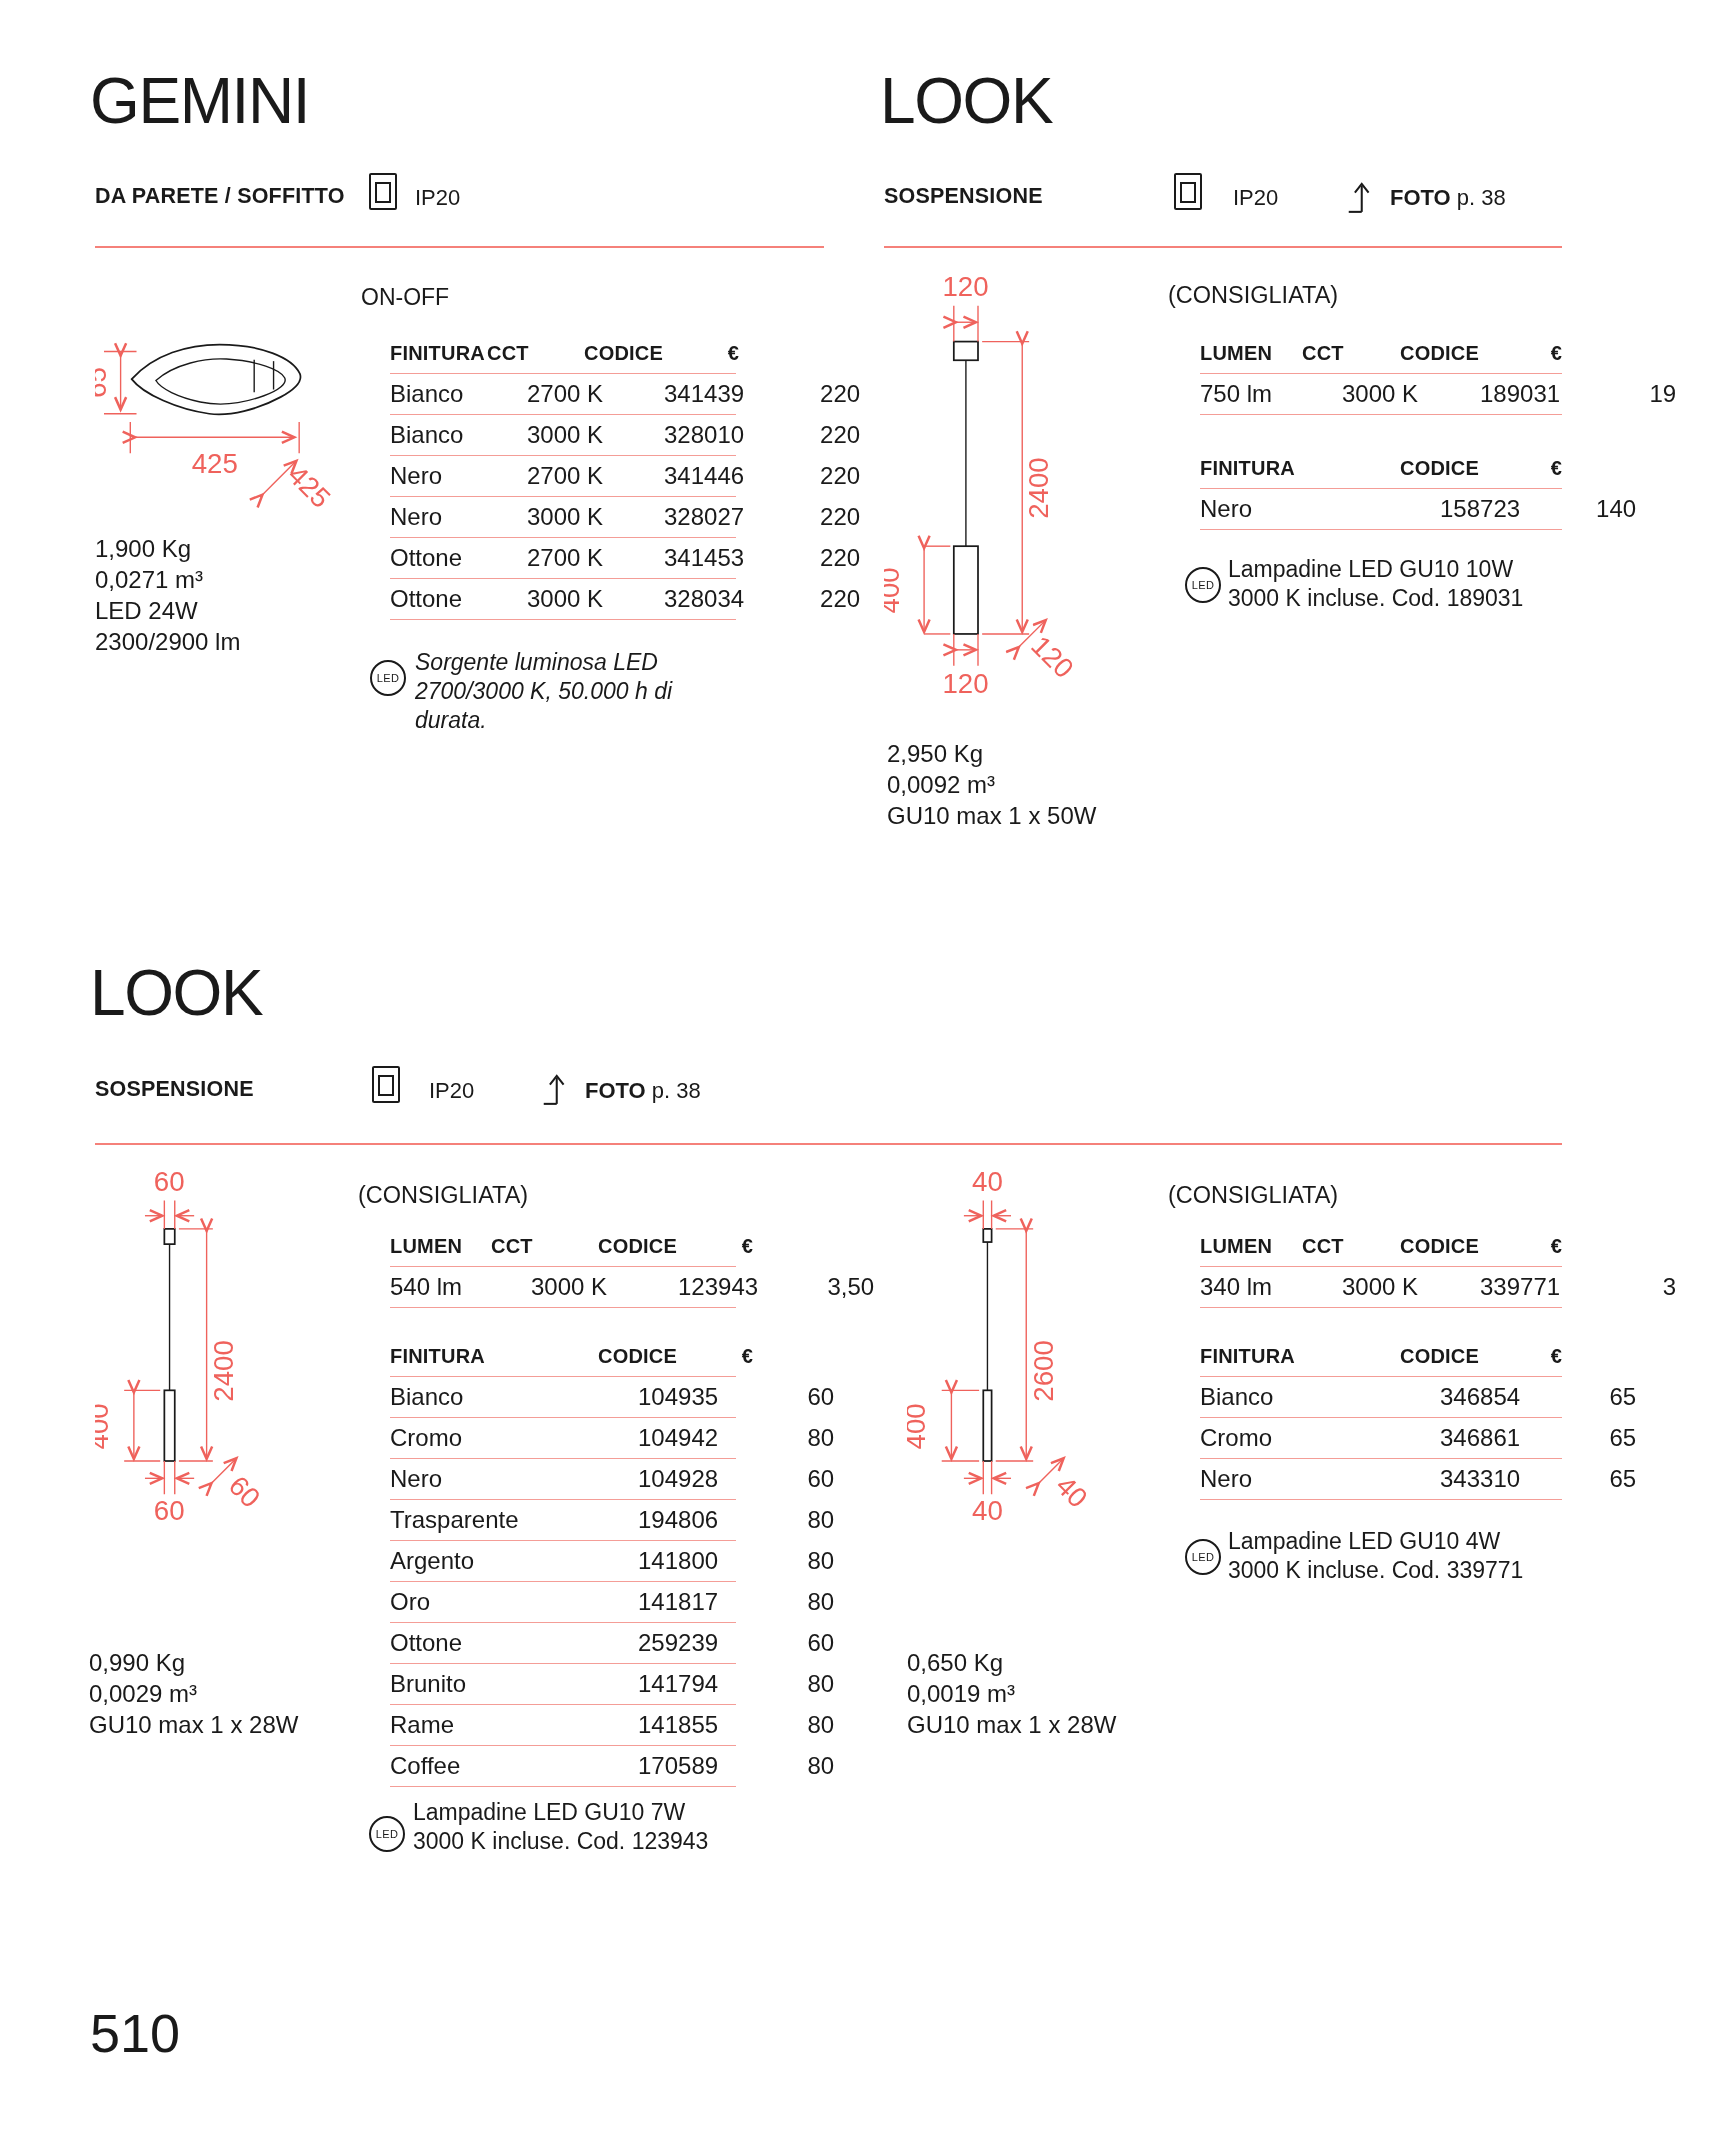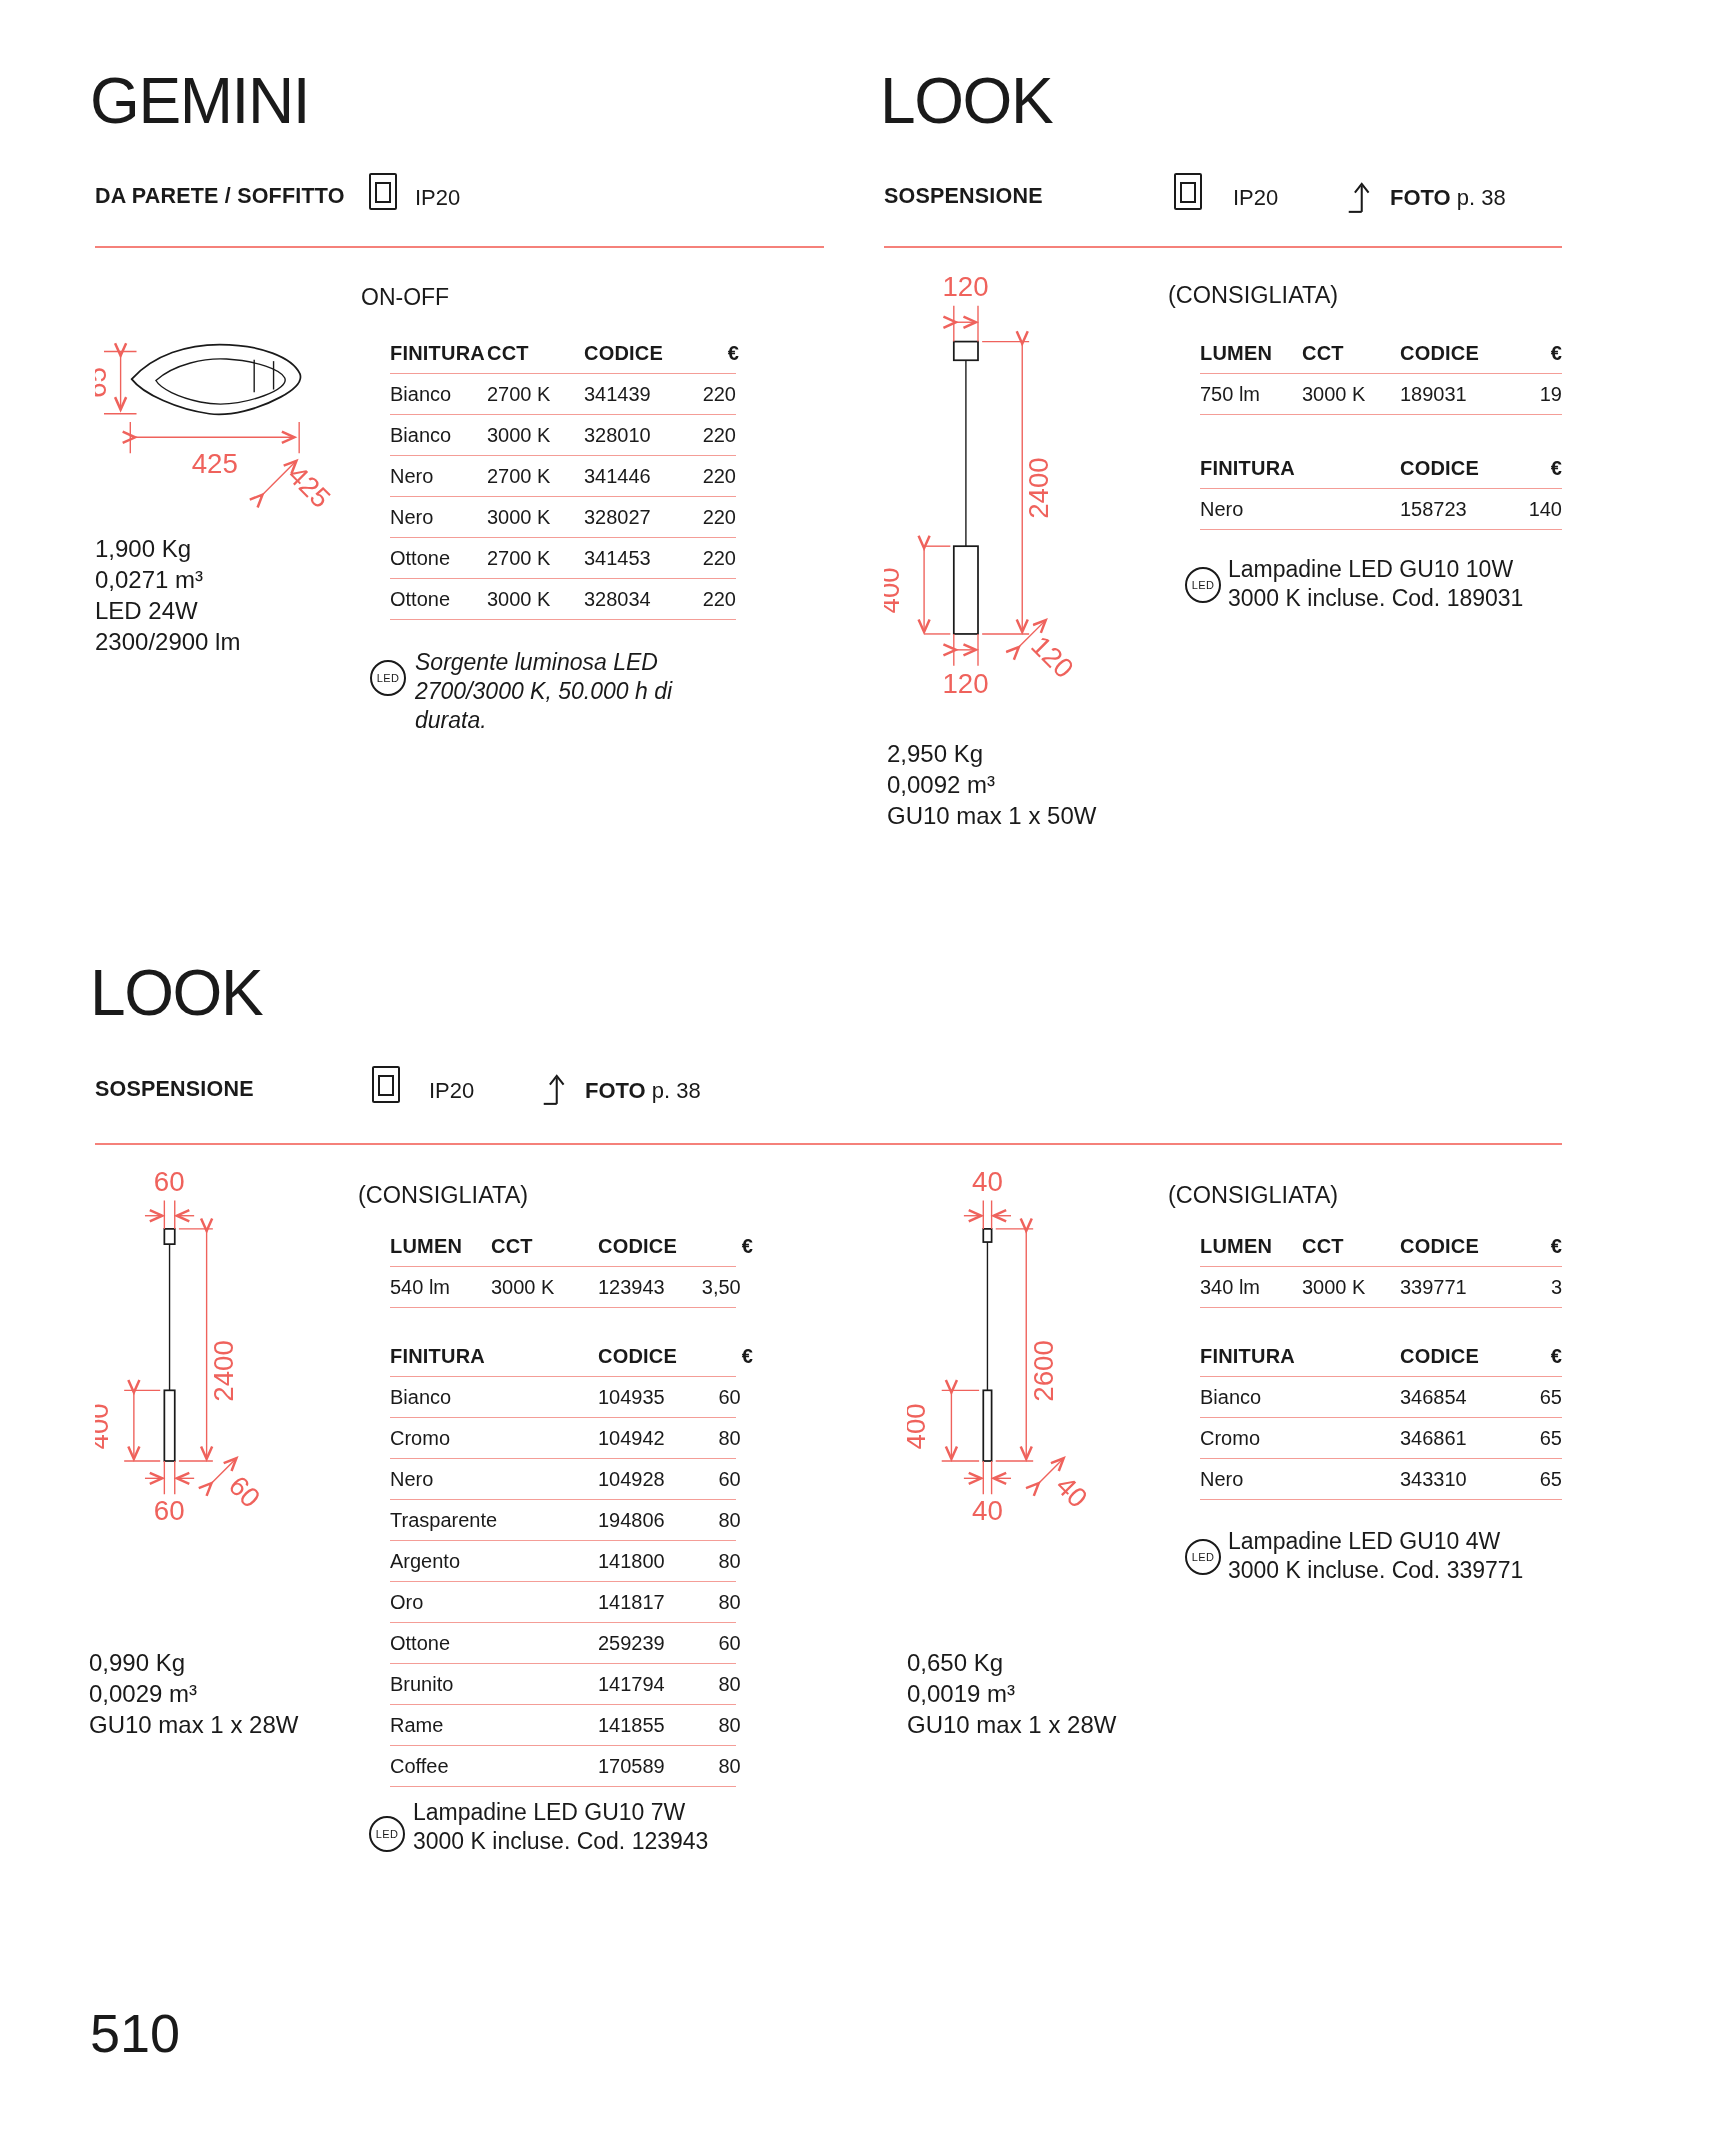--- a/index.html
+++ b/index.html
@@ -18,21 +18,21 @@
   .note{font-size:23px;line-height:29px;white-space:pre-line;}
   .pagenum{font-size:54px;font-weight:500;}
   .mount-icon{width:28px;height:37px;border:2.4px solid #1a1a1a;border-radius:2.1px;box-sizing:border-box;}
   .mount-icon .inner{width:11.8px;height:16.6px;border:2.1px solid #1a1a1a;margin:7px auto 0;}
   .led-badge{width:32px;height:32px;border:2.1px solid #1a1a1a;border-radius:50%;
              display:flex;align-items:center;justify-content:center;
              font-size:11px;letter-spacing:0.3px;}
   .tbl{position:absolute;}
   .thead,.trow{display:grid;align-items:end;border-bottom:1.7px solid #f49d97;margin-left:32px;}
   .thead{height:43px;padding-bottom:8.3px;font-size:20px;font-weight:bold;letter-spacing:0.2px;box-sizing:border-box;}
-  .trow{height:41px;font-size:20px;align-items:center;box-sizing:border-box;}
+  .trow{height:41px;font-size:24px;align-items:center;box-sizing:border-box;gap:40px;}
   .g4a{grid-template-columns:97px 97px 1fr 76px;}
   .g4b{grid-template-columns:101px 107px 1fr 76px;}
   .g3a{grid-template-columns:208px 1fr 76px;}
   .g4c{grid-template-columns:102px 98px 1fr 76px;}
   .g3b{grid-template-columns:200px 1fr 76px;}
   .thead span.last,.trow span.last{text-align:right;}
   svg text{font-family:"Liberation Sans", sans-serif;font-size:40px;fill:#ef625c;}
 </style>
 </head>
 <body>

